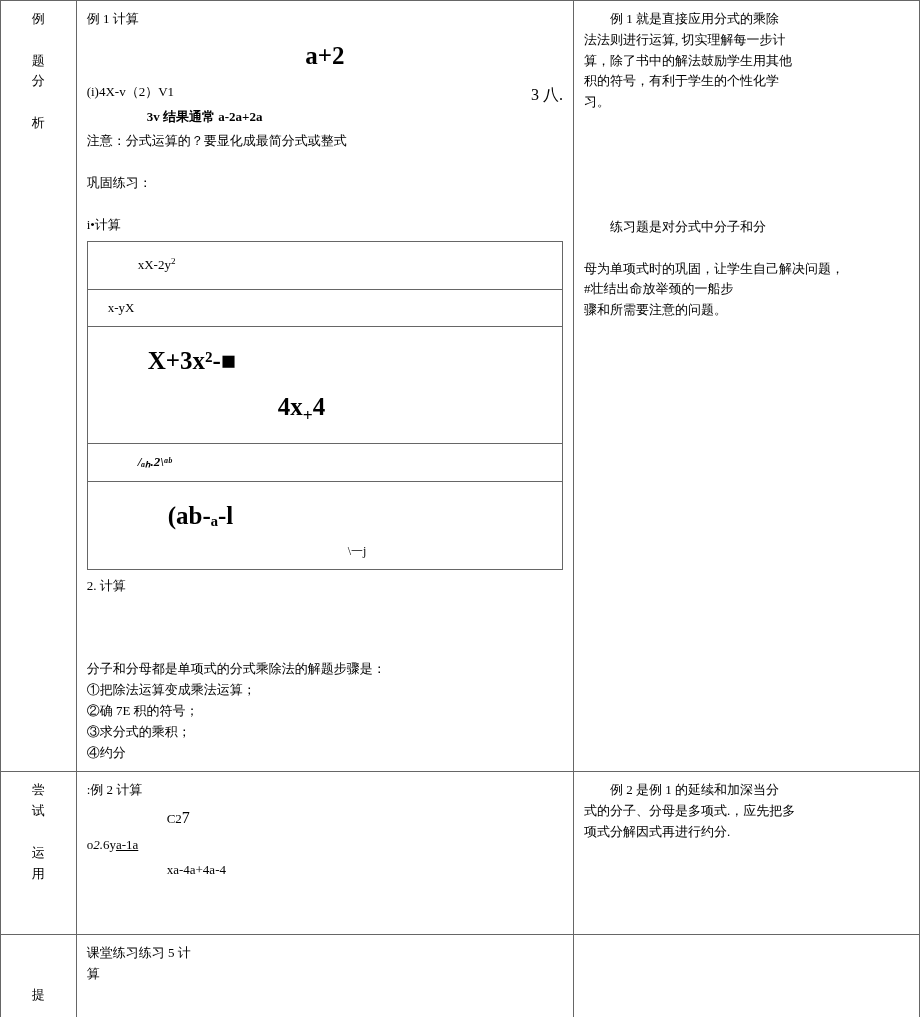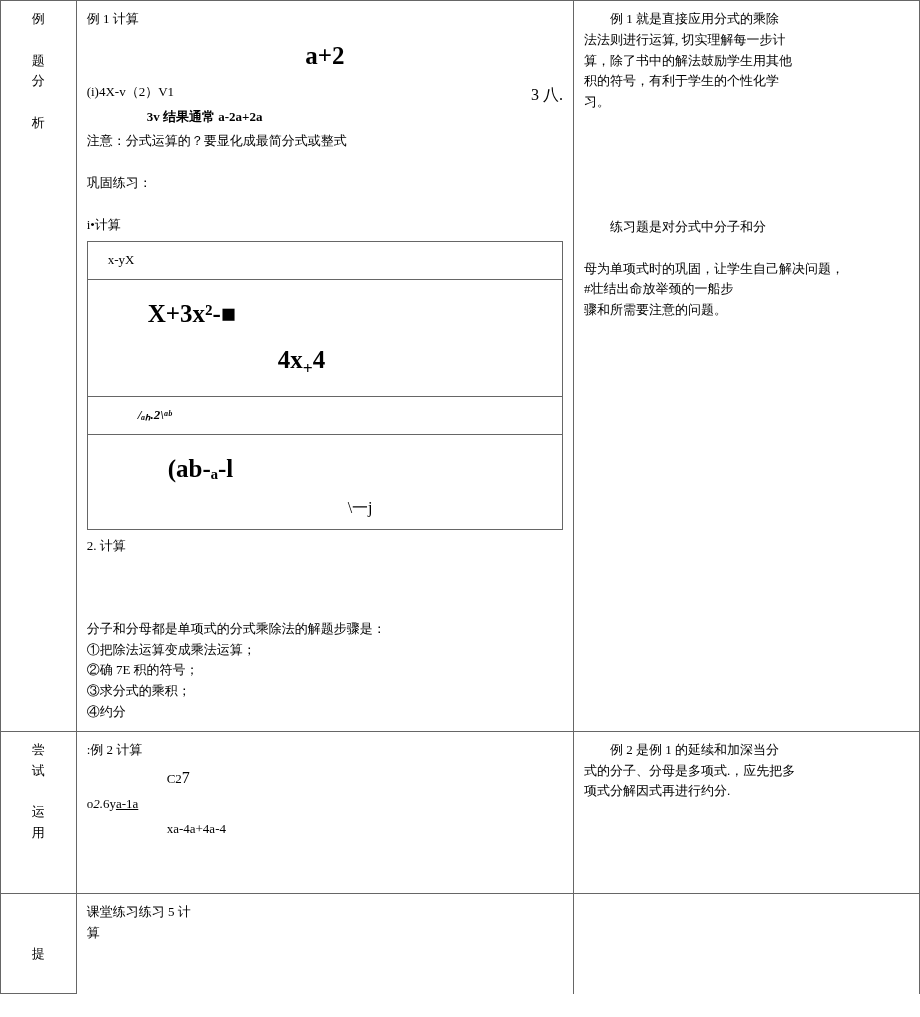--- a/index.html
+++ b/index.html
@@ -56,21 +56,21 @@
     .inner-table {
       border-collapse: collapse;
       width: 100%;
       margin: 6px 0;
     }
     .inner-table td {
       border: 1px solid #666;
       padding: 6px 10px;
     }
     .pad-left { padding-left: 40px; display:inline-block; }
-    .small { font-size: 16px; }
+    .small { font-size: 12px; }
     .right-float { float:right; font-size: 16px; }
   </style>
 </head>
 <body>
 
 <table class="main">
 
   <tbody>
       <tr>
     <td class="col-label">
@@ -90,20 +90,25 @@
       </div>
       <div class="formula bold" style="margin-left:60px;">3v 结果通常 a-2a+2a</div>
       <div>注意：分式运算的？要显化成最简分式或整式</div>
       <br>
       <div>巩固练习：</div>
       <br>
       <div>i•计算</div>
 
       <table class="inner-table">
         <tbody>
+              <tr>
+                <td>
+          <span class="pad-left formula"><span>xX-2y</span><sup>2</sup></span>
+        </td>
+              </tr>
         <tr>
                 <td>
           <span class="formula" style="margin-left:10px;">x-yX</span>
         </td>
               </tr>
         <tr>
                 <td>
           <div class="big-formula" style="margin-left:50px;">X+3x²-■</div>
           <div class="big-formula" style="margin-left:180px;"><span>4x<sub>+</sub>4</span></div>
         </td>

